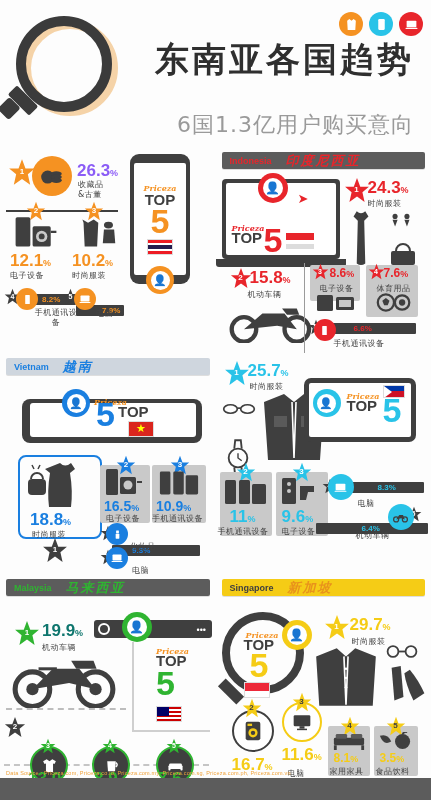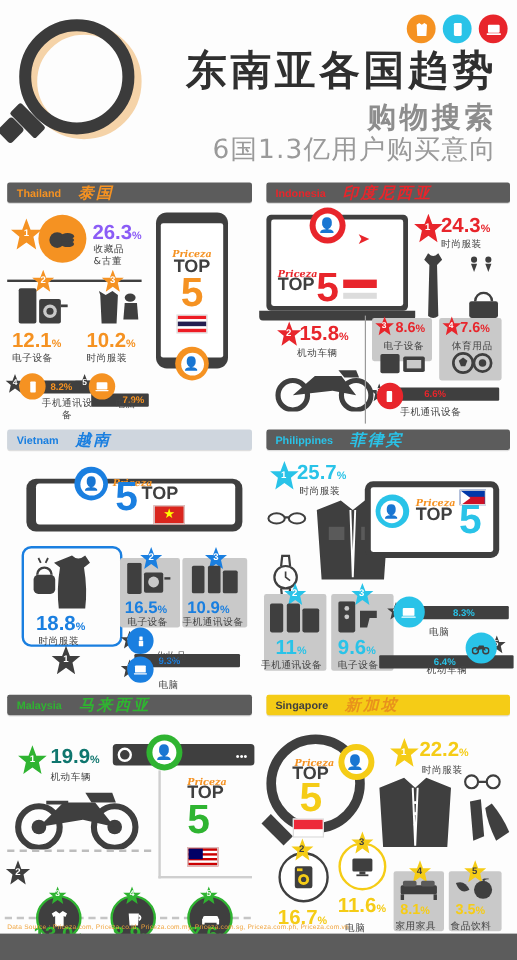--- a/index.html
+++ b/index.html
@@ -117,33 +117,28 @@
       </div>
       <div class="ticon" style="background:#e8252b">
         <svg viewBox="0 0 24 24" fill="#fff">
             <rect x="3" y="5" width="18" height="12" rx="1.5"></rect>
             <rect x="1" y="18" width="22" height="2.5" rx="1"></rect>
           </svg>
       </div>
     </div>
 
     <div class="title-main">东南亚各国趋势</div>
-    <div class="title-sub">购物搜索</div>
     <div class="title-sub2">6国1.3亿用户购买意向</div>
   </div>
 
   <div class="grid">
 
     <div class="row">
 
       <div class="cell">
-        <div class="sec-head">
-          <span class="sec-en" style="color:#f59222">Thailand</span>
-          <span class="sec-cn" style="color:#f59222">泰国</span>
-        </div>
         <div class="body">
 
           <div class="abs phone" style="left:130px; top:6px; width:60px; height:130px;">
             <div class="screen">
               <div class="brand" style="color:#f59222">Priceza</div>
               <div class="topw">TOP</div>
               <div class="bignum" style="color:#f59222">5</div>
               <div class="flag" style="margin-top:4px;">
                 <div style="position:absolute;top:0;left:0;right:0;height:3px;background:#ed1c24"></div>
                 <div style="position:absolute;top:3px;left:0;right:0;height:2px;background:#fff"></div>
@@ -495,24 +490,20 @@
             <svg viewBox="0 0 24 24" width="12" height="12" fill="#fff">
                 <rect x="3" y="5" width="18" height="12" rx="1.5"></rect>
                 <rect x="1" y="18" width="22" height="2" rx="1"></rect>
               </svg>
           </div>
           <div class="abs cnlab" style="left:132px; top:188px;">电脑</div>
         </div>
       </div>
 
       <div class="cell">
-        <div class="sec-head">
-          <span class="sec-en" style="color:#29c3e8">Philippines</span>
-          <span class="sec-cn" style="color:#29c3e8">菲律宾</span>
-        </div>
         <div class="body tall">
 
           <div class="abs star" style="left:8px; top:6px; width:26px; height:26px;">
             <svg viewBox="0 0 24 24">
                 <polygon points="12,1 15,9 23,9 17,14 19,23 12,18 5,23 7,14 1,9 9,9" fill="#29c3e8"></polygon>
               </svg>
             <span class="num">1</span>
           </div>
           <div class="abs pct" style="left:32px; top:8px; color:#29c3e8;">
             <span>25.7</span><small>%</small>
@@ -768,21 +759,21 @@
             <div class="circ" style="width:20px;height:20px;background:#fff;font-size:12px;">👤</div>
           </div>
 
           <div class="abs star" style="left:108px; top:16px; width:26px; height:26px;">
             <svg viewBox="0 0 24 24">
                 <polygon points="12,1 15,9 23,9 17,14 19,23 12,18 5,23 7,14 1,9 9,9" fill="#f5cc16"></polygon>
               </svg>
             <span class="num">1</span>
           </div>
           <div class="abs pct" style="left:134px; top:18px; color:#f5cc16;">
-            <span>22.2</span><small>%</small>
+            <span>29.7</span><small>%</small>
           </div>
           <div class="abs cnlab" style="left:136px; top:38px;">时尚服装</div>
           <div class="abs" style="left:94px; top:48px;">
             <svg viewBox="0 0 70 62" width="72" height="64" fill="#3f3f3f">
                 <path d="M26 2 L35 10 L44 2 L64 10 L61 58 L9 58 L6 10 Z"></path>
                 <path d="M33 10 L35 57 L37 10" stroke="#fff" stroke-width="1.6" fill="none"></path>
                 <circle cx="35" cy="22" r="1.3" fill="#fff"></circle>
                 <circle cx="35" cy="31" r="1.3" fill="#fff"></circle>
                 <circle cx="35" cy="40" r="1.3" fill="#fff"></circle>
               </svg>

